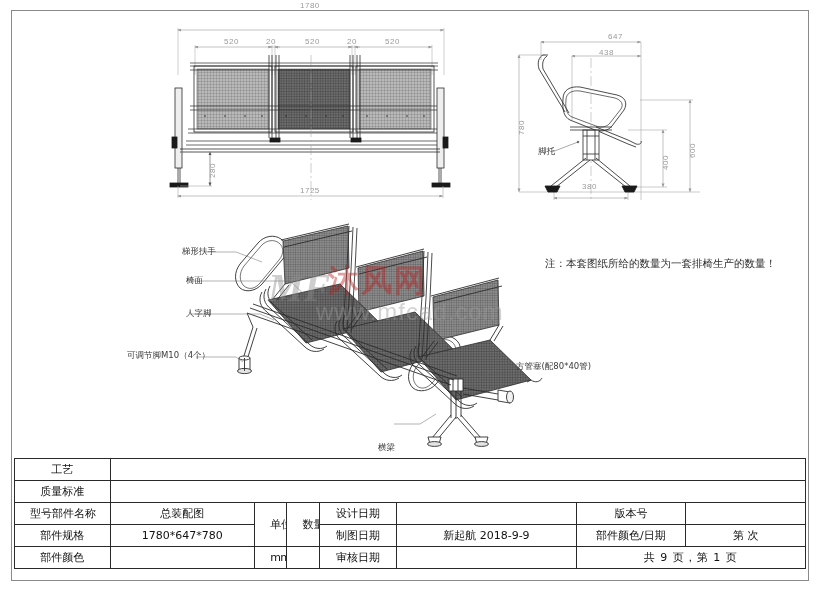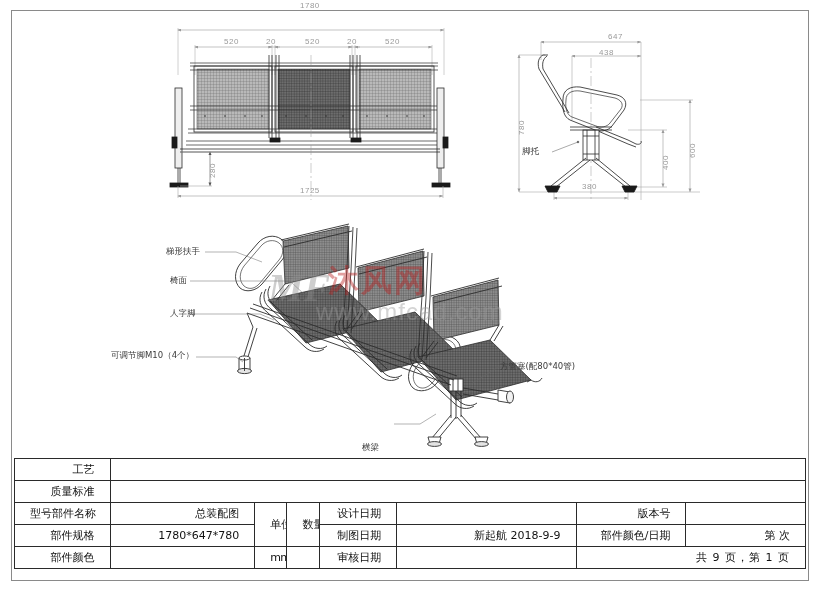--- a/index.html
+++ b/index.html
@@ -37,20 +37,21 @@
   .dimtext.vert {
     transform: rotate(-90deg);
     transform-origin: left top;
   }
   .leadlabel {
     position: absolute;
     color: #3a3a3a;
     font-size: 8.5px;
     white-space: nowrap;
     font-family: "DejaVu Sans", sans-serif;
+    margin-left: 16px;
   }
   .note {
     position: absolute;
     color: #2d2d2d;
     font-size: 10.5px;
     white-space: nowrap;
     font-family: "DejaVu Sans", sans-serif;
   }
   svg.drawing {
     position: absolute;
@@ -68,21 +69,21 @@
     border-collapse: collapse;
     table-layout: fixed;
     font-family: "DejaVu Sans", sans-serif;
   }
   #title-block td {
     border: 1px solid #2a2a2a;
     height: 21px;
     font-size: 11px;
     color: #111;
     padding: 0 15px;
-    text-align: right;
+    text-align: center;
     vertical-align: middle;
     overflow: hidden;
     white-space: nowrap;
   }
   td.lbl { font-size: 11.5px; }
   td.val { font-size: 11px; }
   td.tall { font-size: 11.5px; line-height: 13px; white-space: normal; }
   td.blank { }
   .unit-mm { font-size: 9px; letter-spacing: -0.5px; }
   .pagecnt { letter-spacing: 1px; }
@@ -508,20 +509,21 @@
   <div class="dimtext" style="left:582px; top:182px;">380</div>
   <div class="leadlabel" style="left:522px; top:146px;">脚托</div>
 
   <div class="leadlabel" style="left:166px; top:246px;">梯形扶手</div>
   <div class="leadlabel" style="left:170px; top:275px;">椅面</div>
   <div class="leadlabel" style="left:170px; top:308px;">人字脚</div>
   <div class="leadlabel" style="left:111px; top:350px;">可调节脚M10（4个）</div>
   <div class="leadlabel" style="left:500px; top:361px;">方管塞(配80*40管)</div>
   <div class="leadlabel" style="left:362px; top:442px;text-align:right;">横梁</div>
 
+  <div class="note" style="left:545px; top:257px;">注：本套图纸所给的数量为一套排椅生产的数量！</div>
 
   <div id="watermark">
     <div id="wm-mark">MF</div>
     <div id="wm-text">沐风网</div>
     <div id="wm-url">www.mfcad.com</div>
   </div>
 
   <table id="title-block">
     <colgroup>
       <col style="width:80px">

